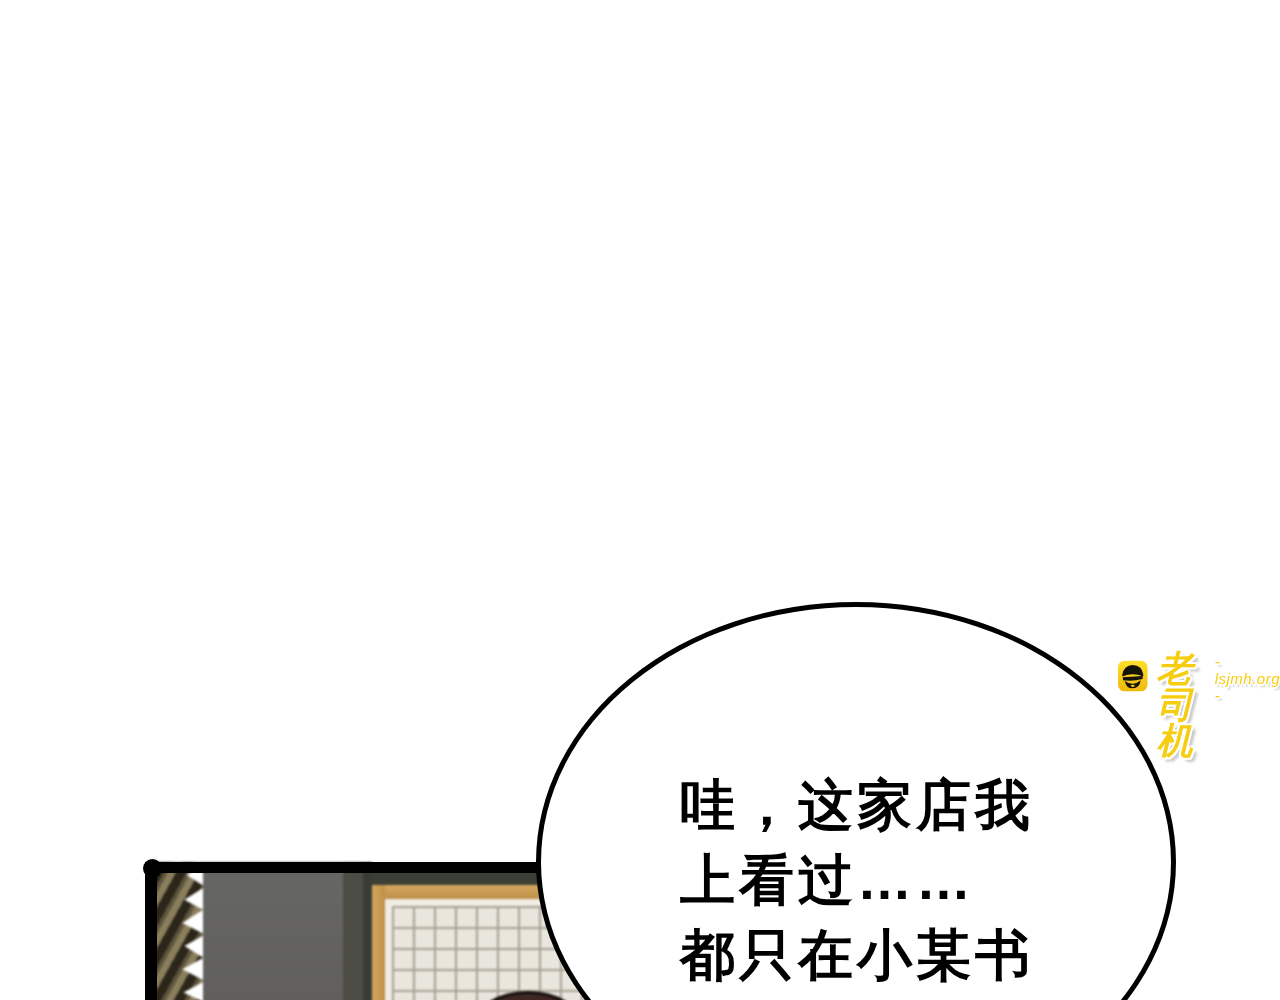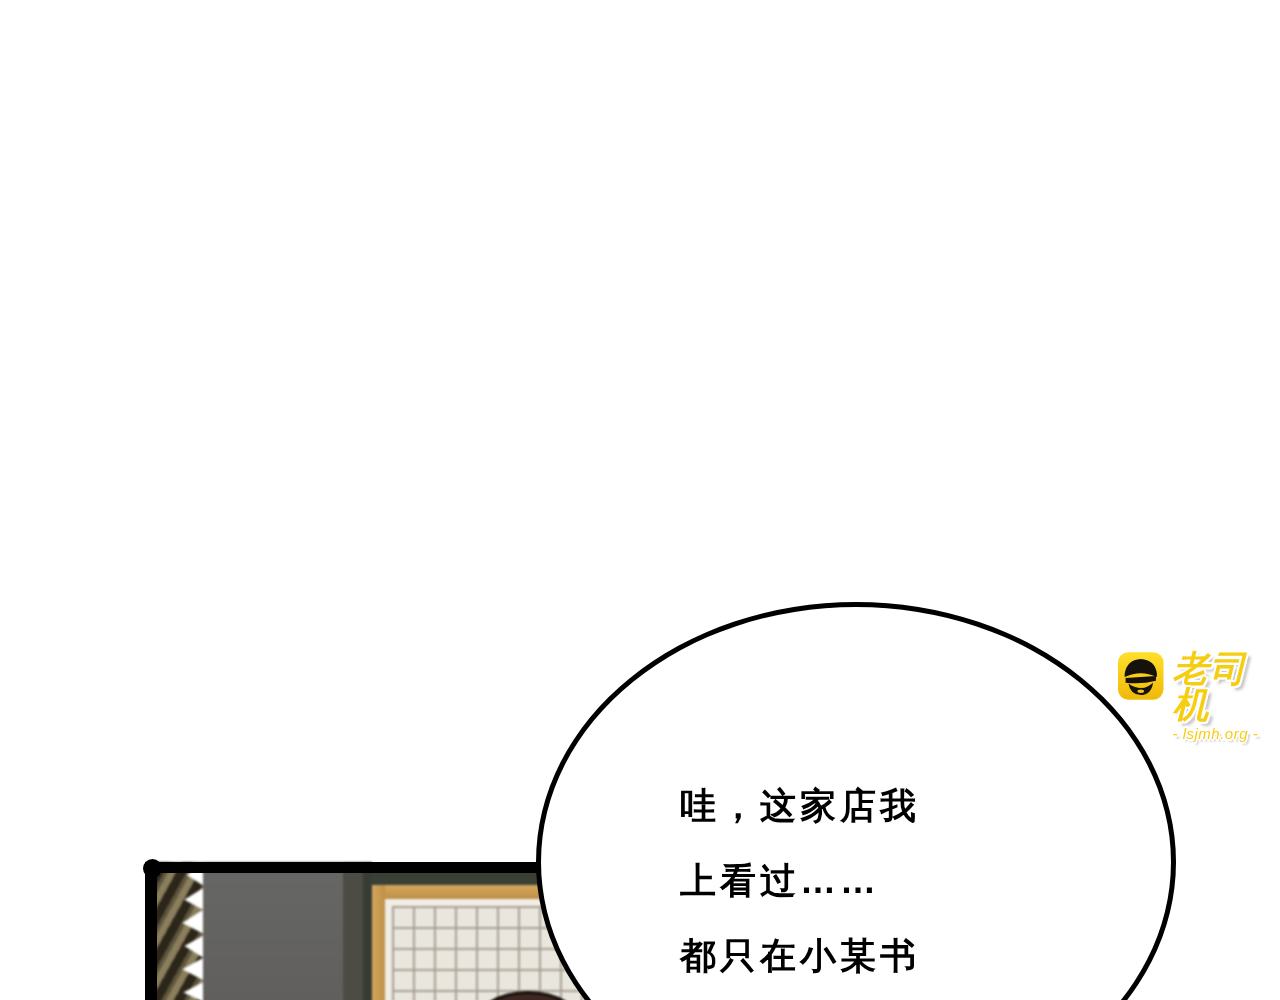--- a/index.html
+++ b/index.html
@@ -38,29 +38,29 @@
   .panel-border-left{position:absolute;left:0;top:0;width:12px;height:145px;background:#000;}
   .panel-corner-dot{position:absolute;left:-2px;top:-3px;width:19px;height:19px;background:#000;border-radius:50%;}
 
   
   .bubble{
     position:absolute;left:536px;top:602px;width:640px;height:520px;
     background:#ffffff;border:5px solid #000000;border-radius:50%;box-sizing:border-box;
   }
   .bubble-text{
     position:absolute;left:680px;top:768px;width:420px;
-    font-size:36px;line-height:75px;font-weight:800;letter-spacing:4px;
+    font-size:55px;line-height:75px;font-weight:800;letter-spacing:4px;
     color:#000;white-space:nowrap;
   }
   .bubble-text span{display:block;}
 
   
   .watermark{position:absolute;left:1118px;top:651px;display:flex;align-items:flex-start;}
   .wm-icon{width:47px;height:50px;display:block;}
-  .wm-texts{margin-left:9px;display:flex;flex-direction:column;}
+  .wm-texts{margin-left:9px;display:flex;flex-direction:row;}
   .wm-name{
     font-size:36px;font-weight:800;font-style:italic;letter-spacing:1px;
     color:#f7cd11;line-height:36px;
     text-shadow:
       2px 0 0 #fff,-2px 0 0 #fff,0 2px 0 #fff,0 -2px 0 #fff,
       1.5px 1.5px 0 #fff,-1.5px -1.5px 0 #fff,1.5px -1.5px 0 #fff,-1.5px 1.5px 0 #fff,
       4px 4px 3px rgba(0,0,0,0.25);
   }
   .wm-url{
     margin-top:2px;font-size:15px;font-weight:400;font-style:italic;letter-spacing:0.5px;

